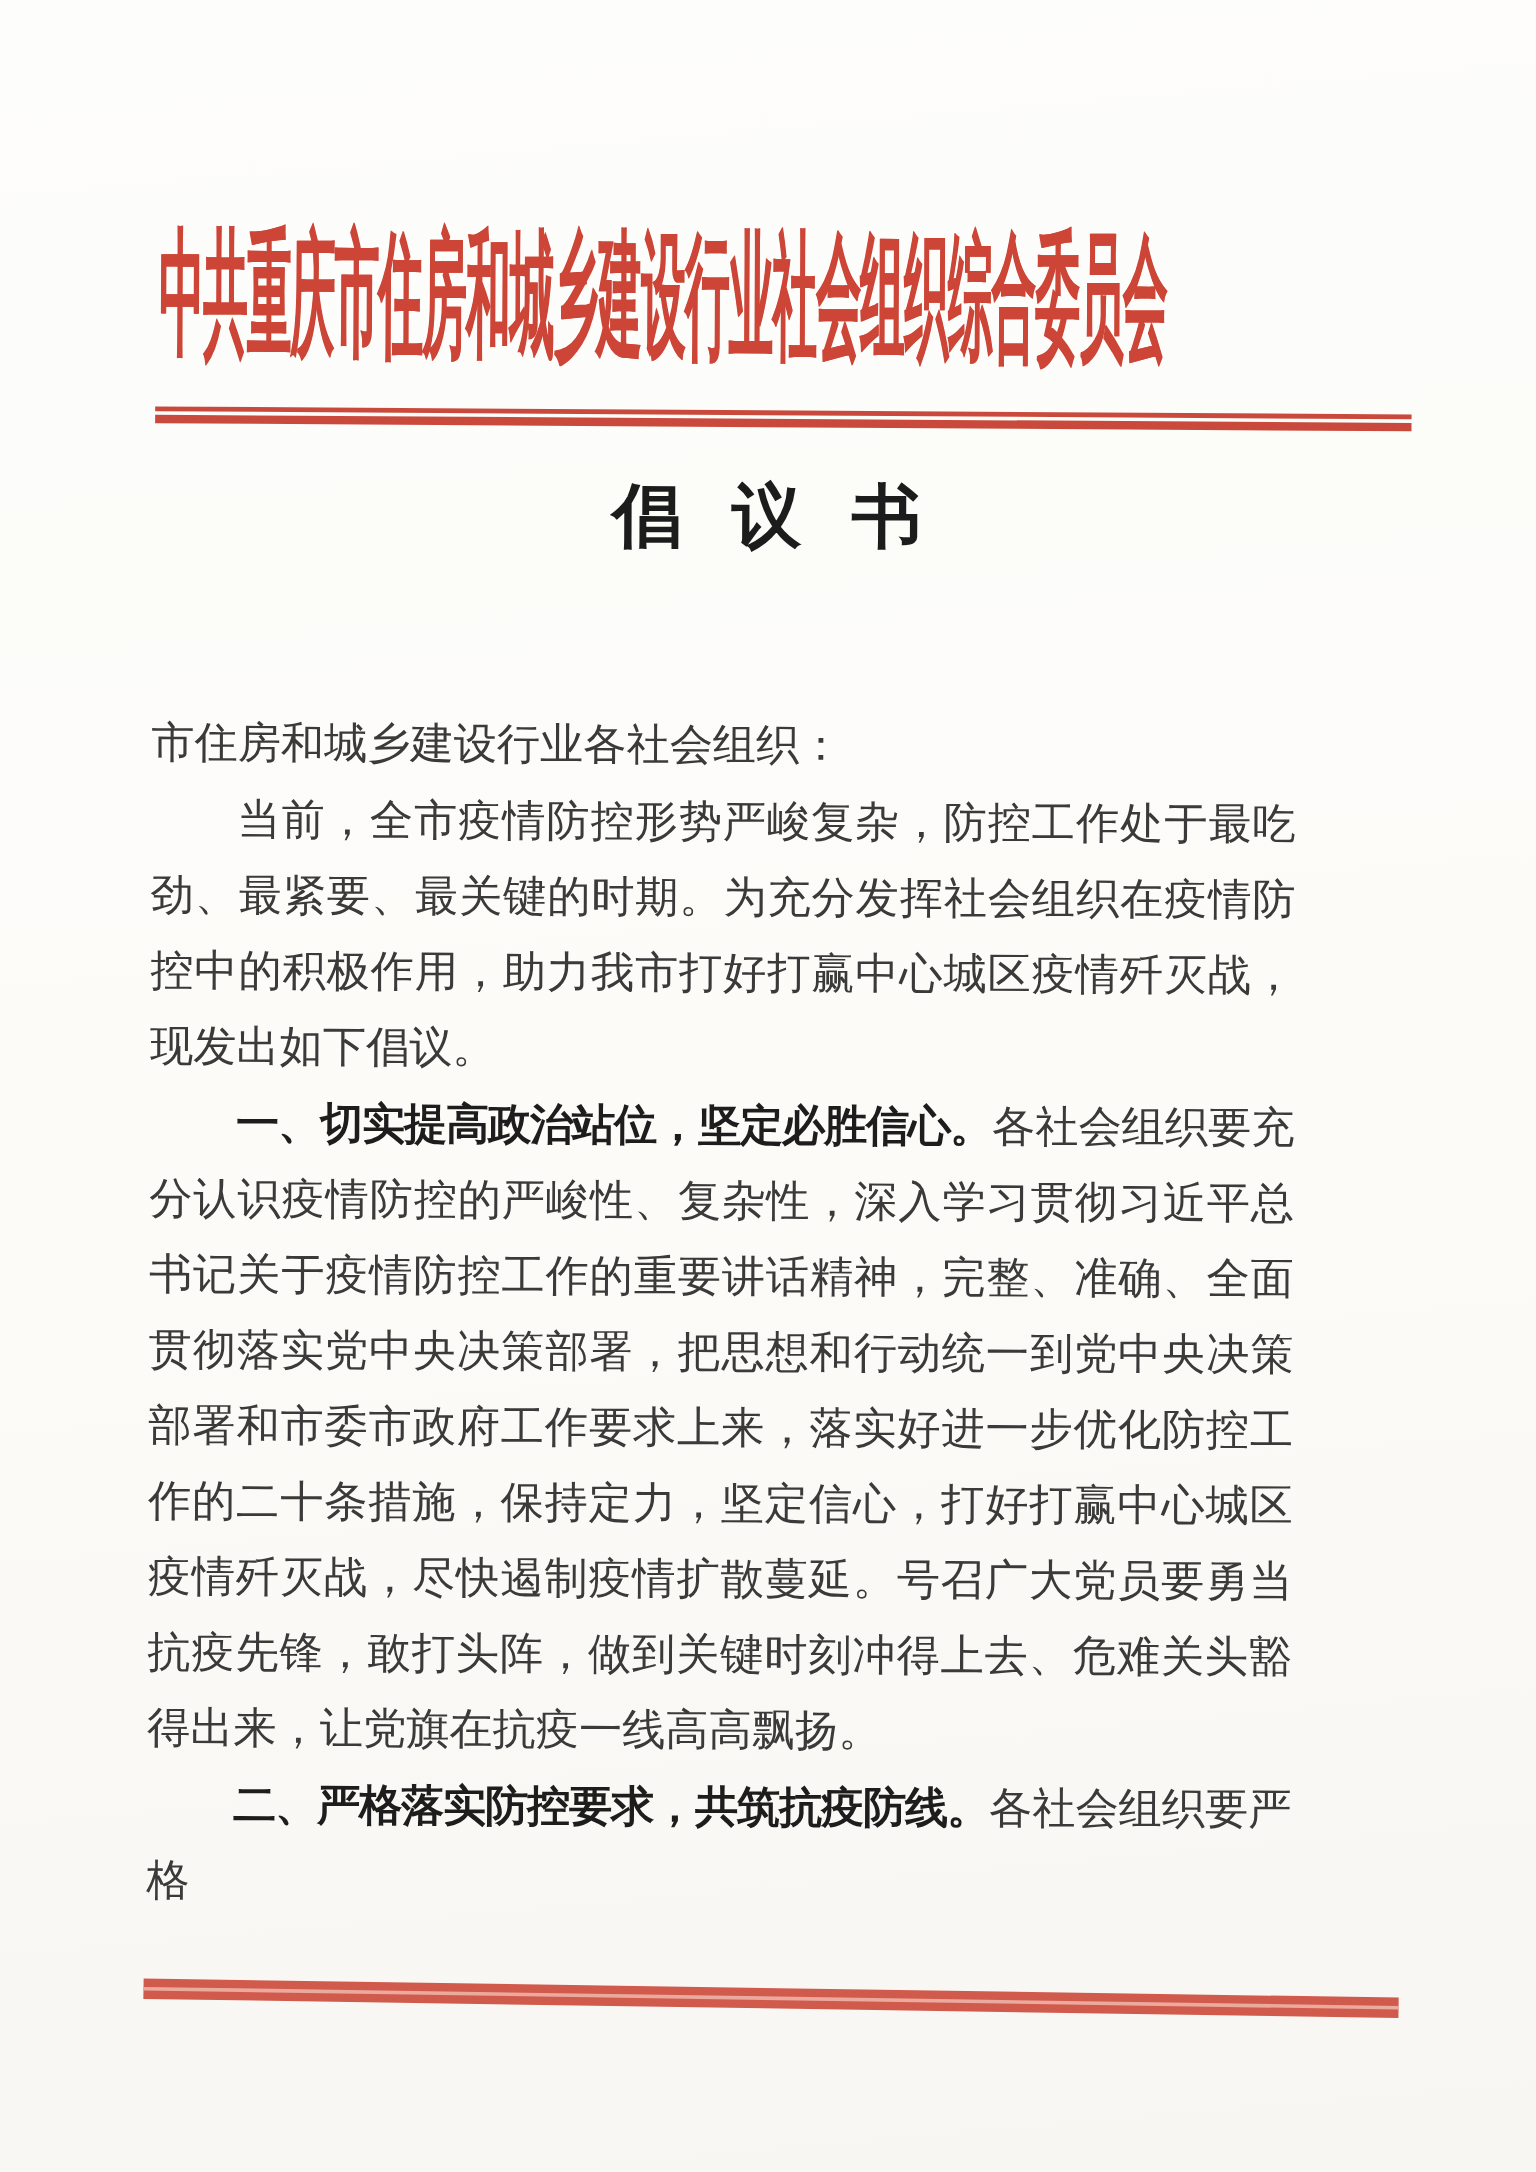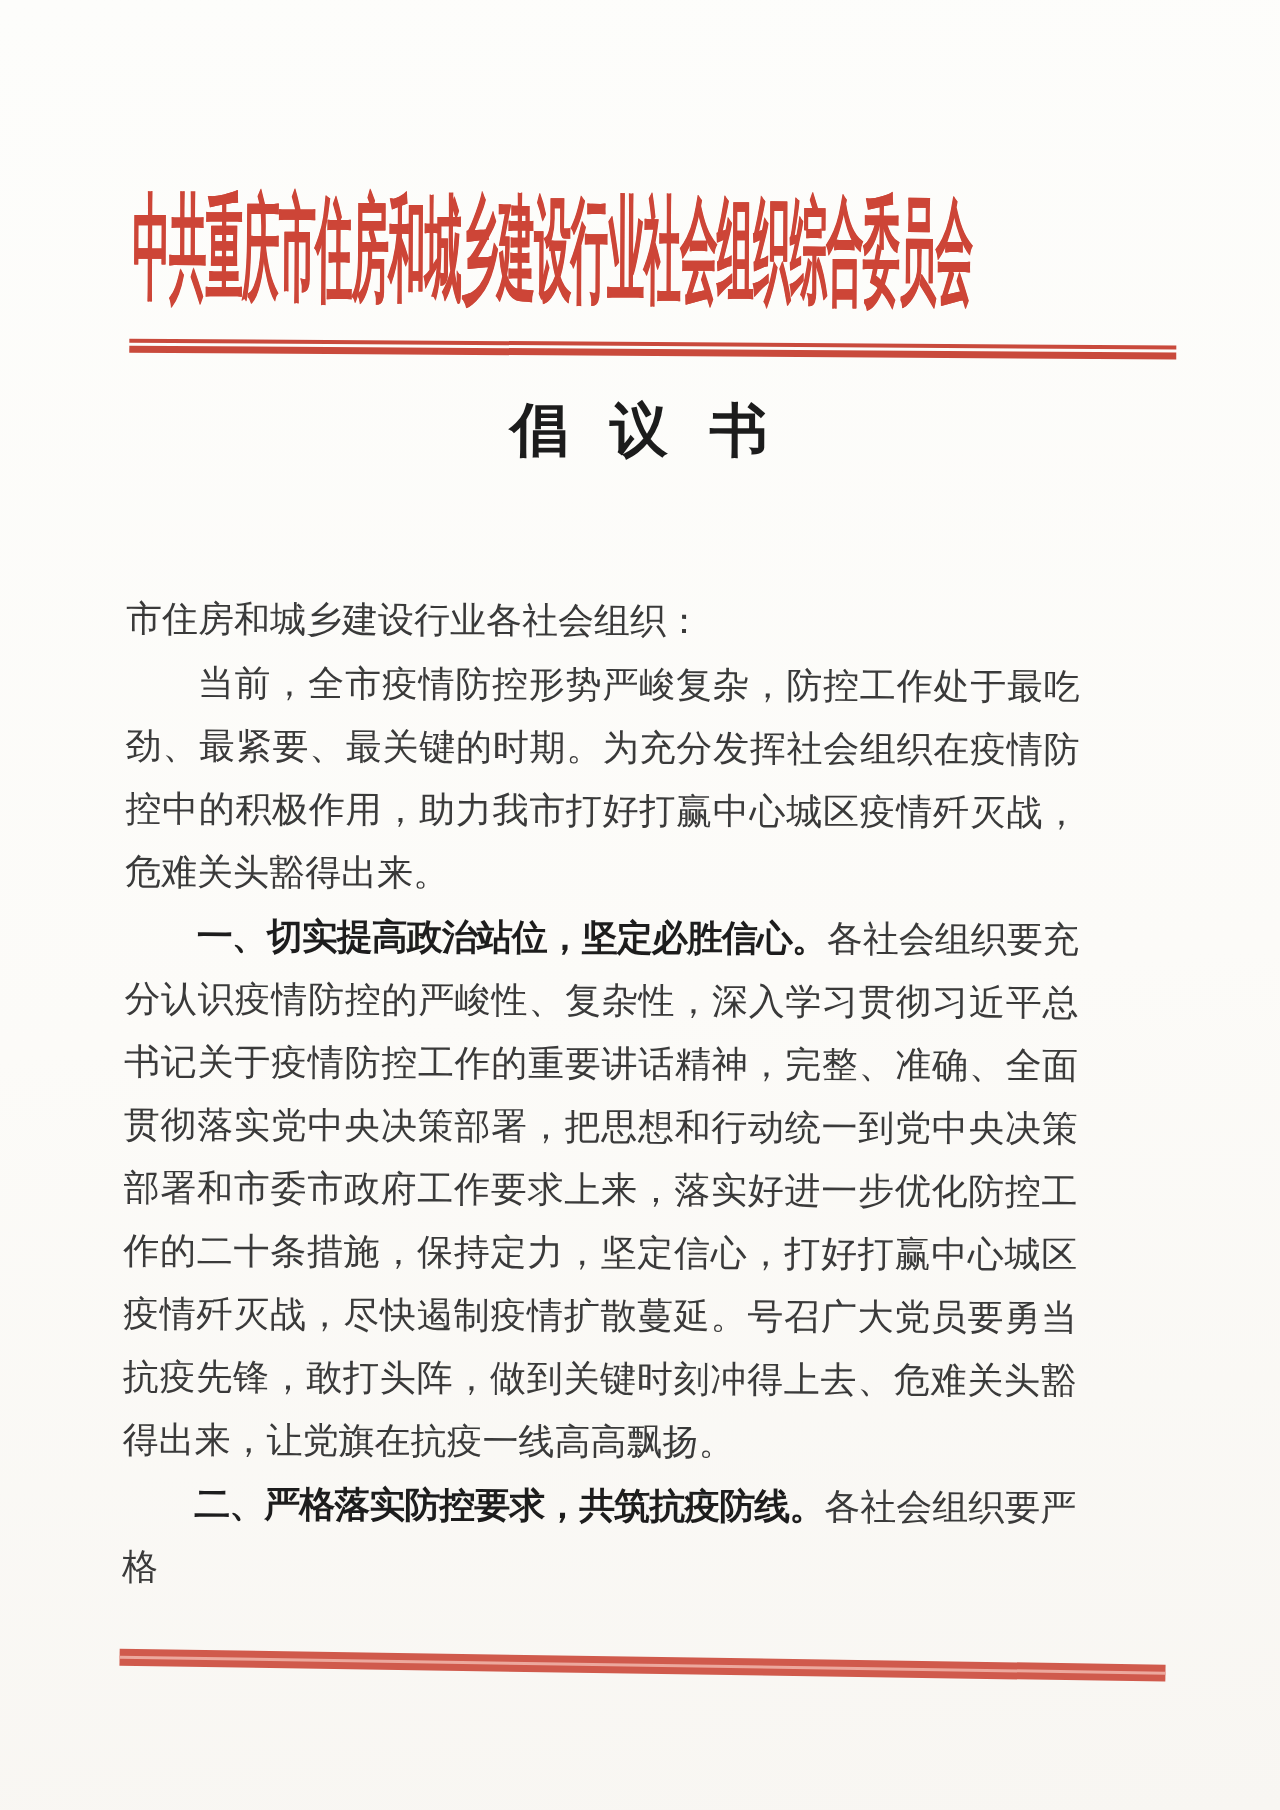--- a/index.html
+++ b/index.html
@@ -123,21 +123,21 @@
   </div>
 
   <div class="red-rule-top"></div>
 
   <h1 class="doc-title">倡议书</h1>
 
   <div class="body-text">
 
     <p class="salutation">市住房和城乡建设行业各社会组织：</p>
 
-    <p class="para"><span class="lead"></span><span>当前，全市疫情防控形势严峻复杂，防控工作处于最吃劲、最紧要、最关键的时期。为充分发挥社会组织在疫情防控中的积极作用，助力我市打好打赢中心城区疫情歼灭战，危难关头豁得出来。</span></p>
+    <p class="para"><span class="lead"></span><span>当前，全市疫情防控形势严峻复杂，防控工作处于最吃劲、最紧要、最关键的时期。为充分发挥社会组织在疫情防控中的积极作用，助力我市打好打赢中心城区疫情歼灭战，现发出如下倡议。</span></p>
 
     <p class="para"><span class="lead">一、切实提高政治站位，坚定必胜信心。</span><span>各社会组织要充分认识疫情防控的严峻性、复杂性，深入学习贯彻习近平总书记关于疫情防控工作的重要讲话精神，完整、准确、全面贯彻落实党中央决策部署，把思想和行动统一到党中央决策部署和市委市政府工作要求上来，落实好进一步优化防控工作的二十条措施，保持定力，坚定信心，打好打赢中心城区疫情歼灭战，尽快遏制疫情扩散蔓延。号召广大党员要勇当抗疫先锋，敢打头阵，做到关键时刻冲得上去、危难关头豁得出来，让党旗在抗疫一线高高飘扬。</span></p>
 
     <p class="para"><span class="lead">二、严格落实防控要求，共筑抗疫防线。</span><span>各社会组织要严格</span></p>
 
   </div>
 
   <div class="red-rule-bottom"></div>
 
 </div>

